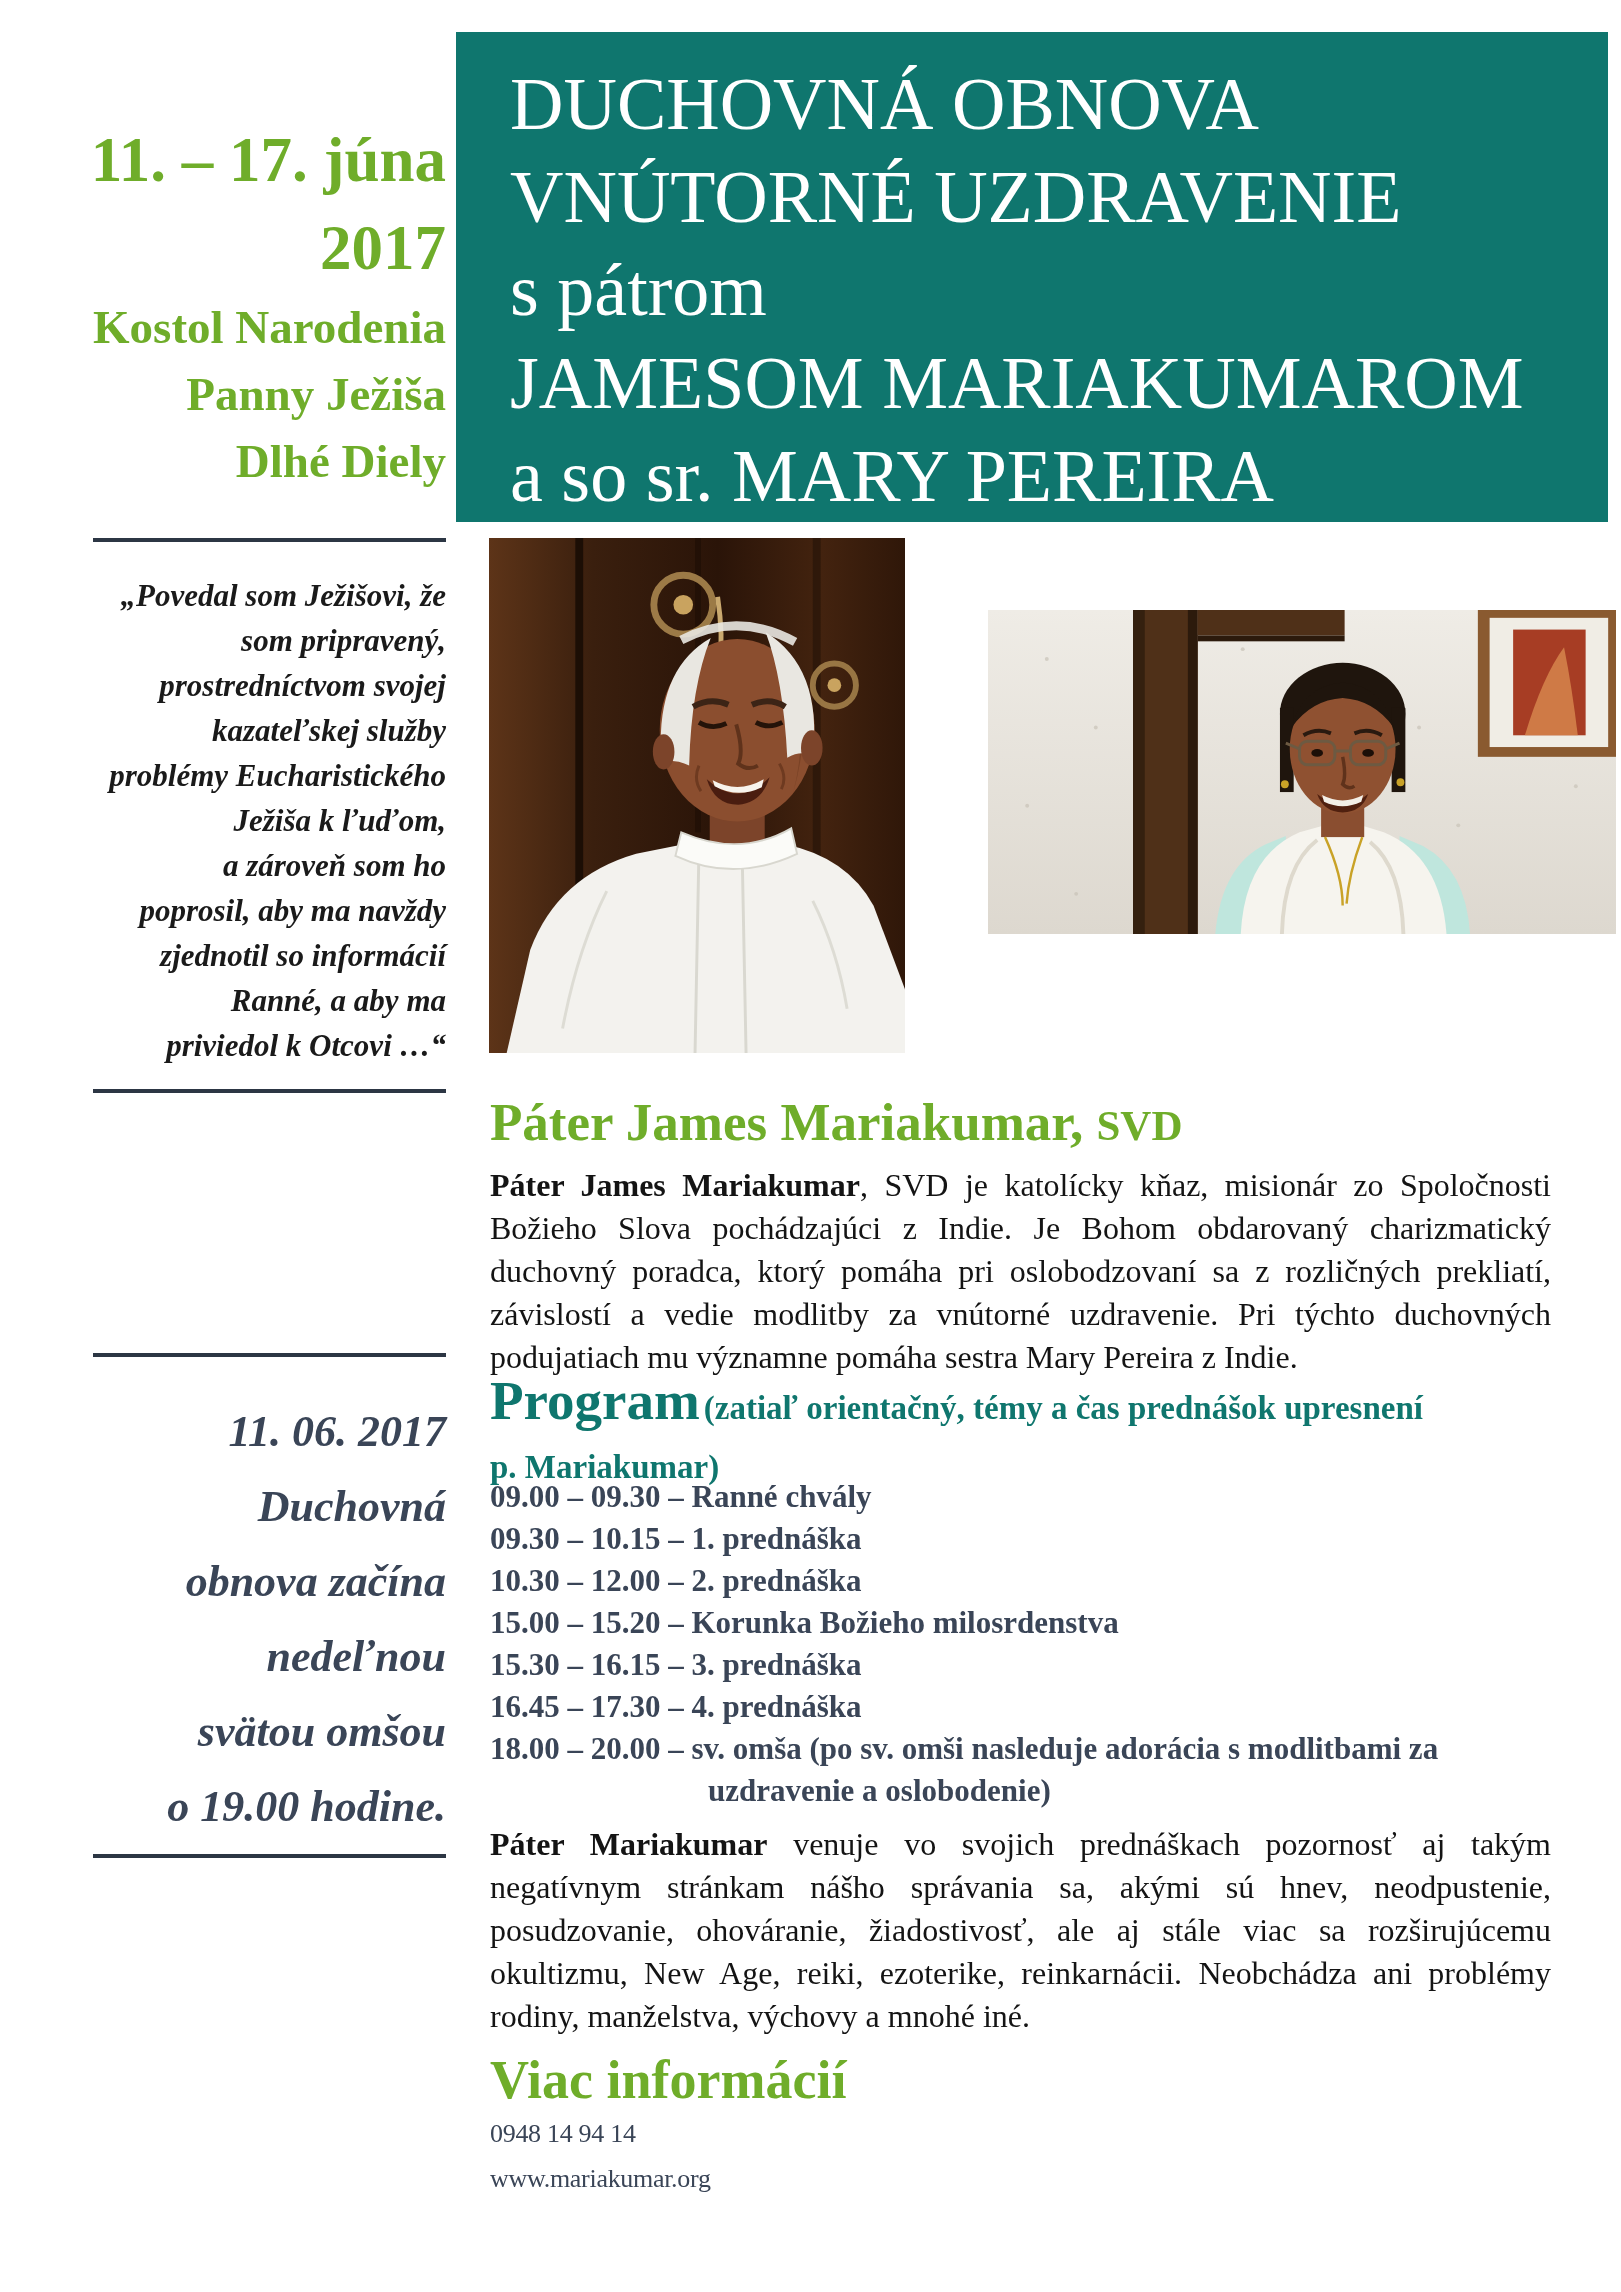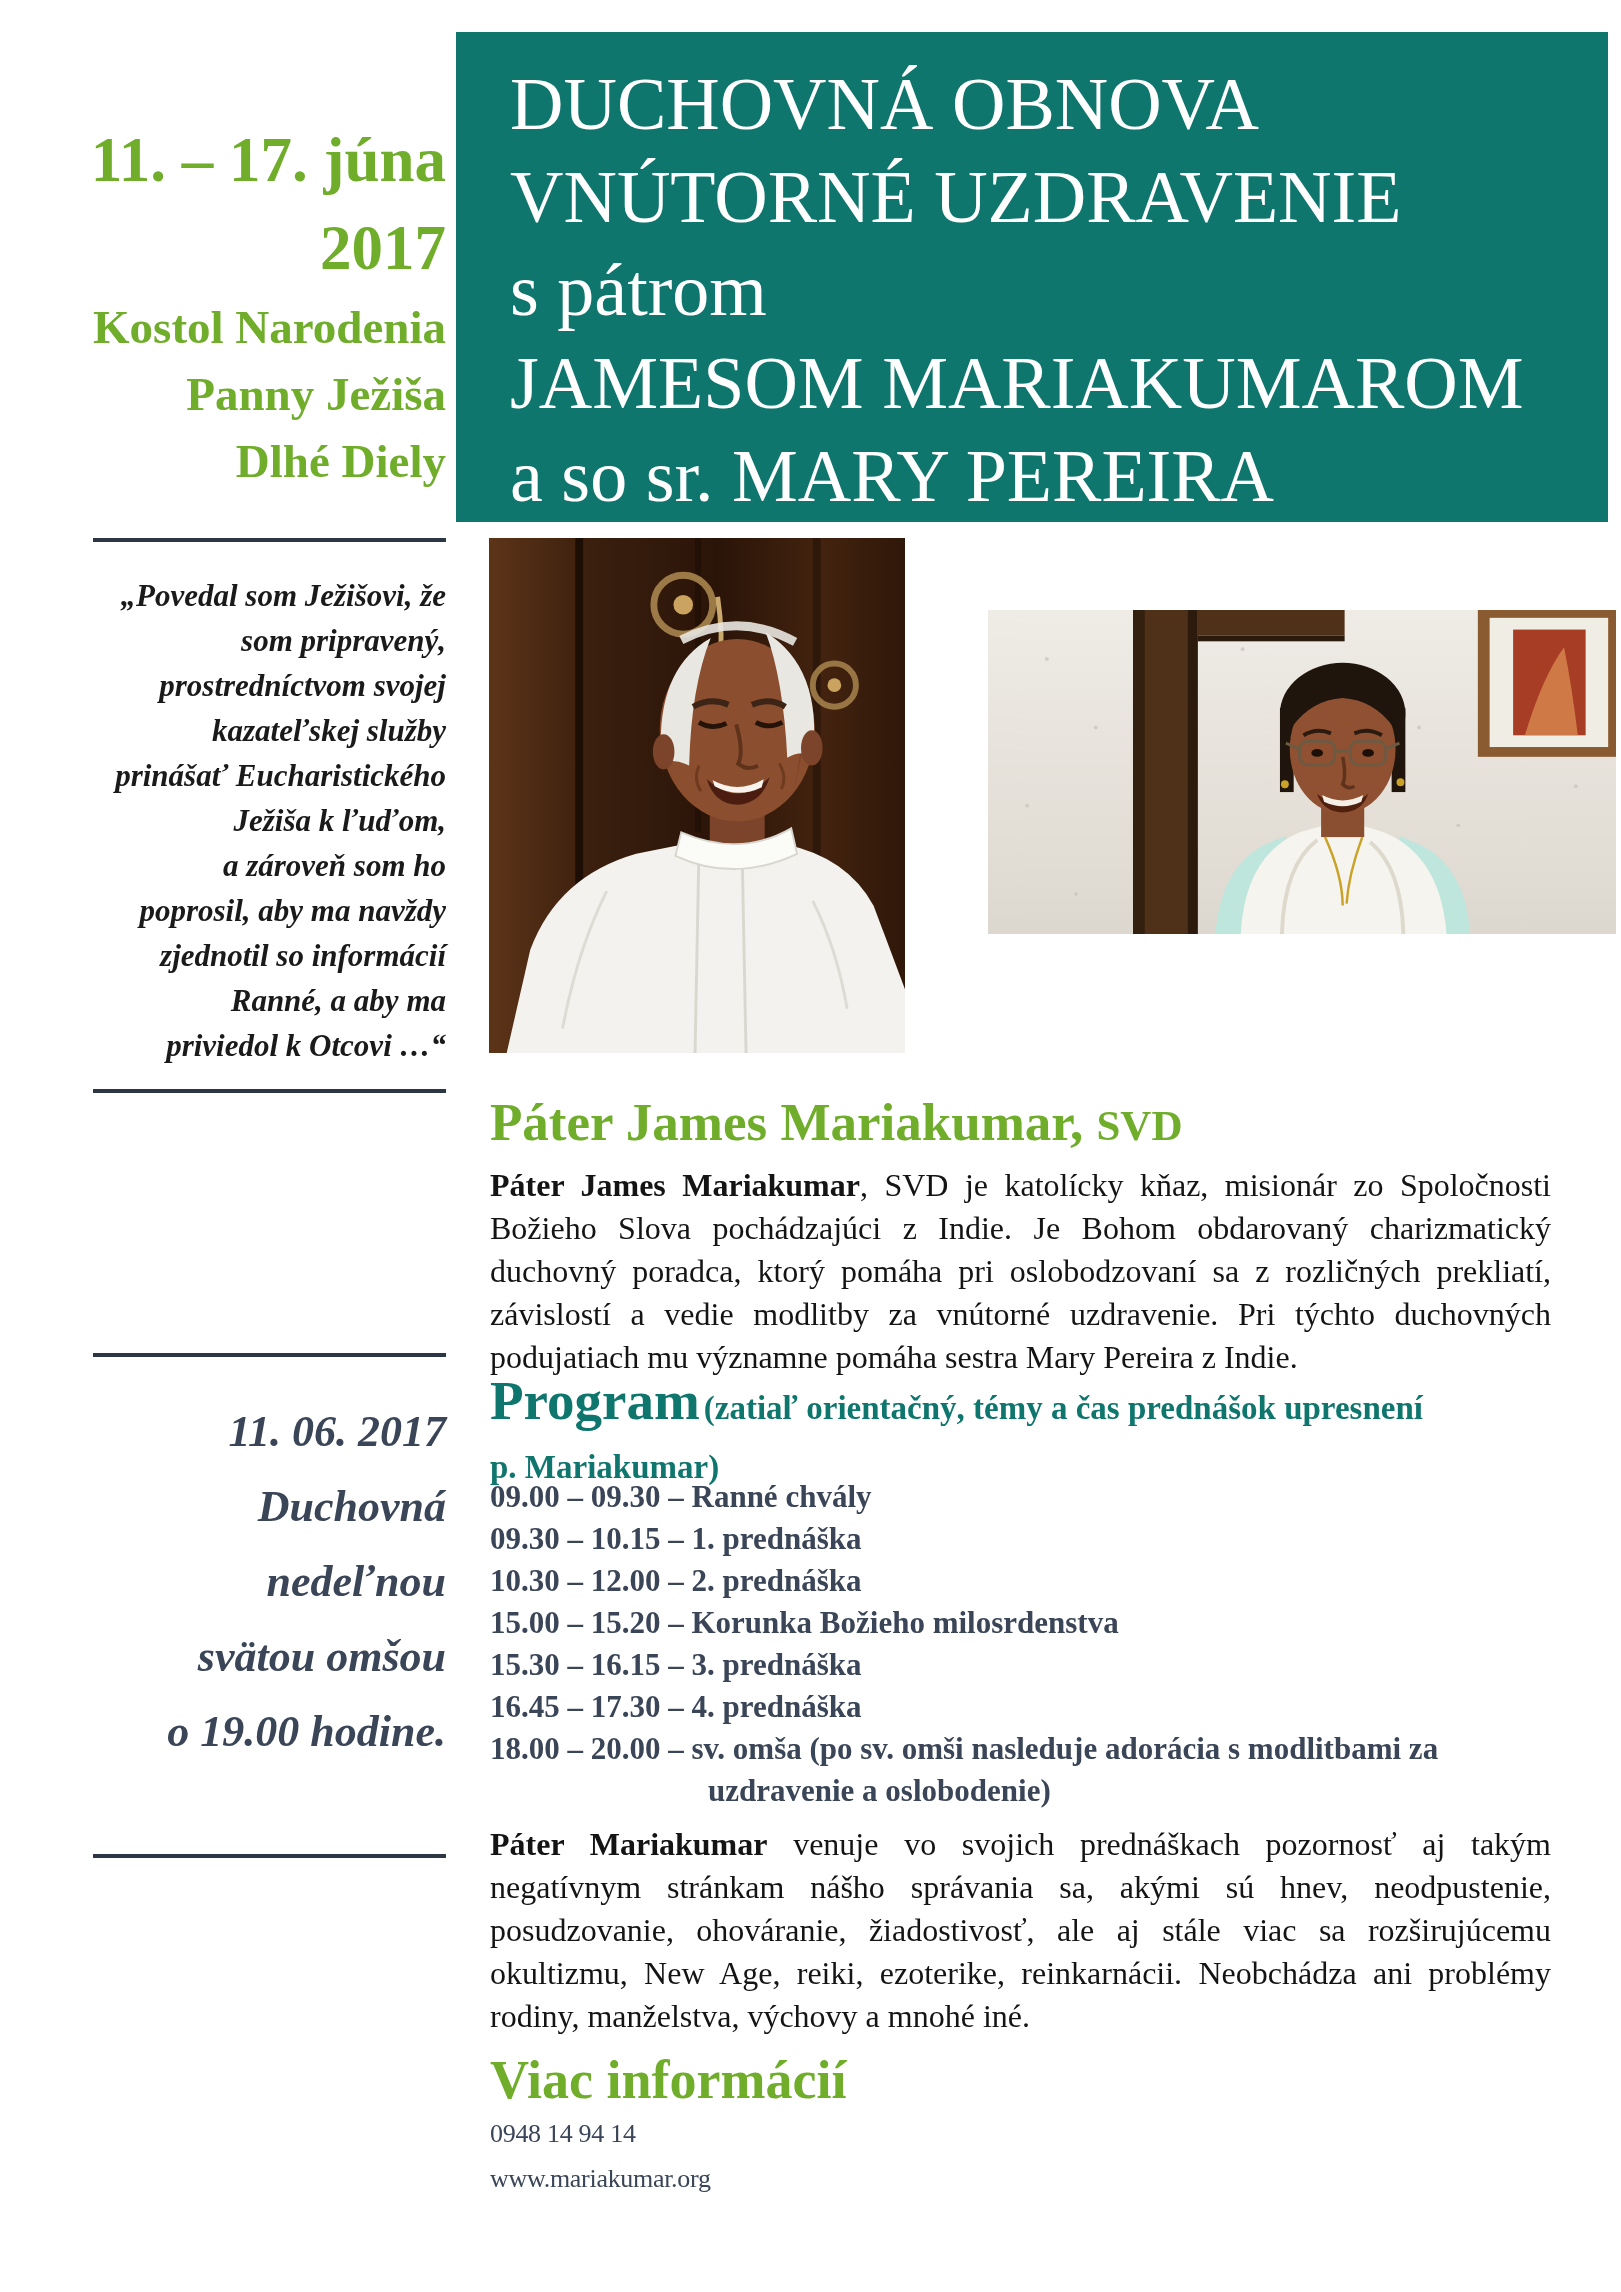--- a/index.html
+++ b/index.html
@@ -70,35 +70,36 @@
     <div>Dlhé Diely</div>
   </div>
 
   <div class="rule rule-a"></div>
 
   <div class="side-quote">
     <div>„Povedal som Ježišovi, že</div>
     <div>som pripravený,</div>
     <div>prostredníctvom svojej</div>
     <div>kazateľskej služby</div>
-    <div>prinášať Eucharistického</div>
+    <div>problémy Eucharistického</div>
     <div>Ježiša k ľuďom,</div>
     <div>a zároveň som ho</div>
     <div>poprosil, aby ma navždy</div>
     <div>zjednotil so informácií</div>
     <div>Ranné, a aby ma</div>
     <div>priviedol k Otcovi …“</div>
   </div>
 
   <div class="rule rule-b"></div>
   <div class="rule rule-c"></div>
 
   <div class="side-start">
     <div>11. 06. 2017</div>
     <div>Duchovná</div>
+    <div>obnova začína</div>
     <div>nedeľnou</div>
     <div>svätou omšou</div>
     <div>o 19.00 hodine.</div>
   </div>
 
   <div class="rule rule-d"></div>
 
   <header class="banner">
     <div>DUCHOVNÁ OBNOVA</div>
     <div>VNÚTORNÉ UZDRAVENIE</div>

